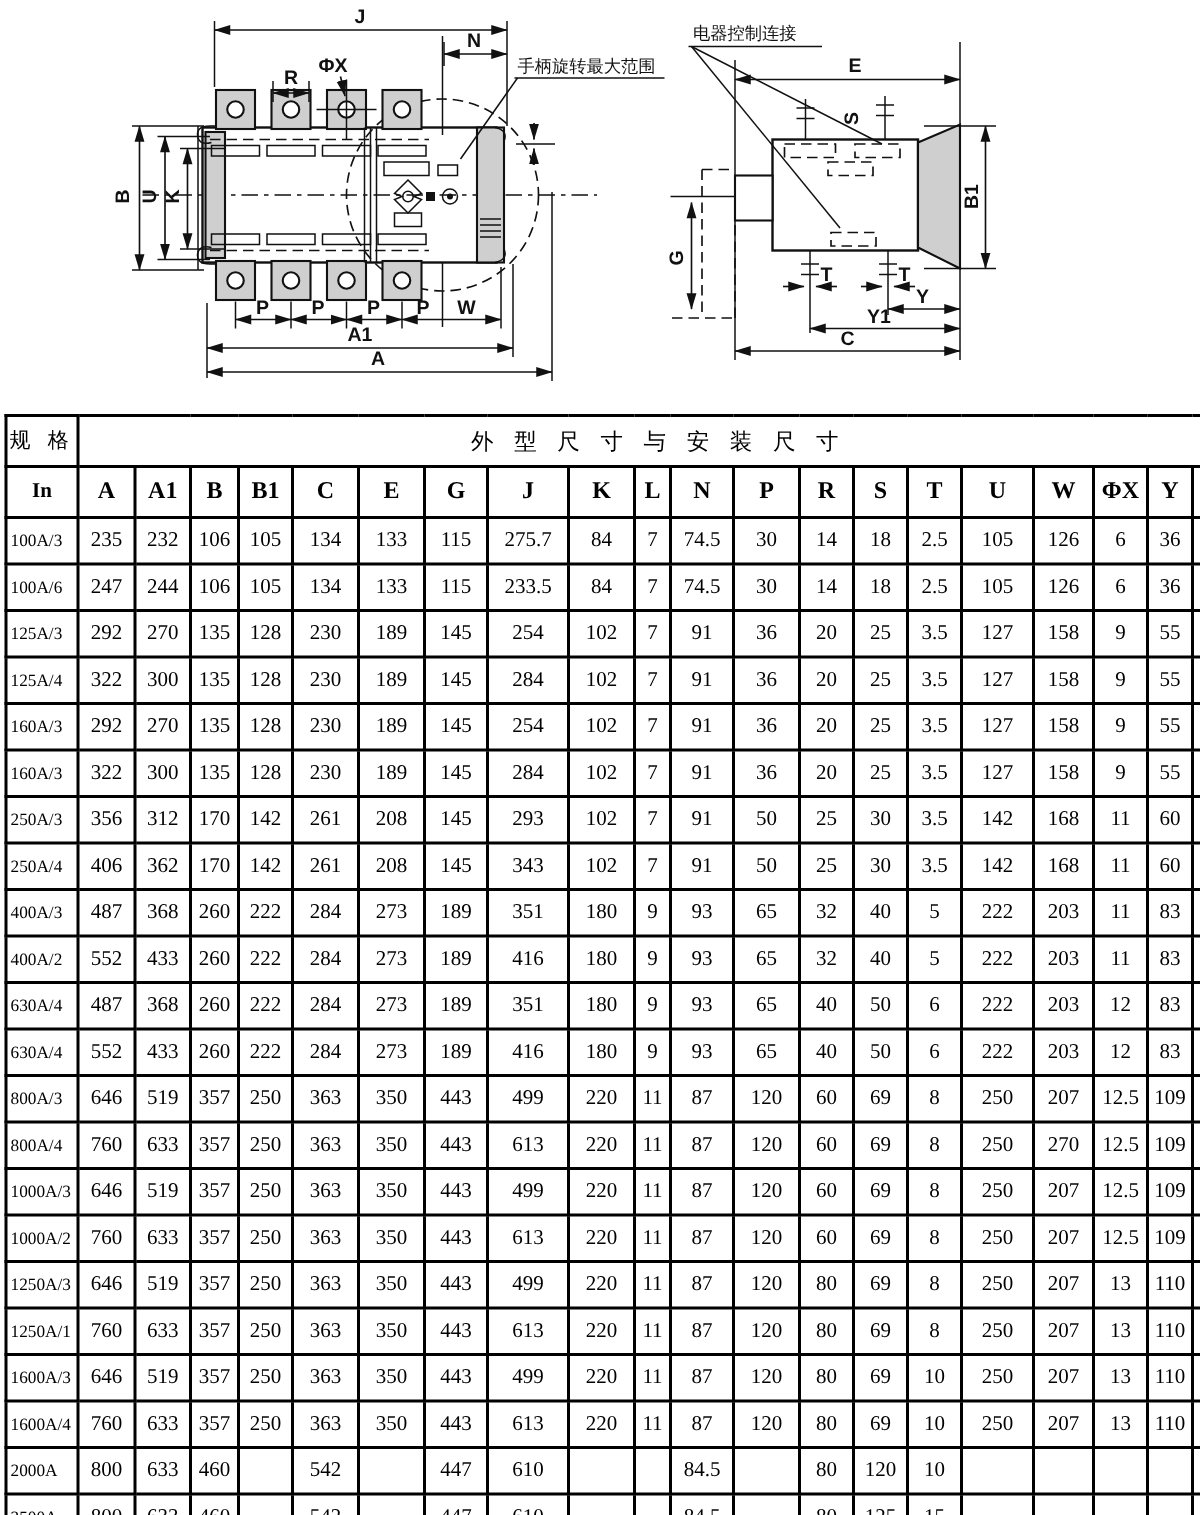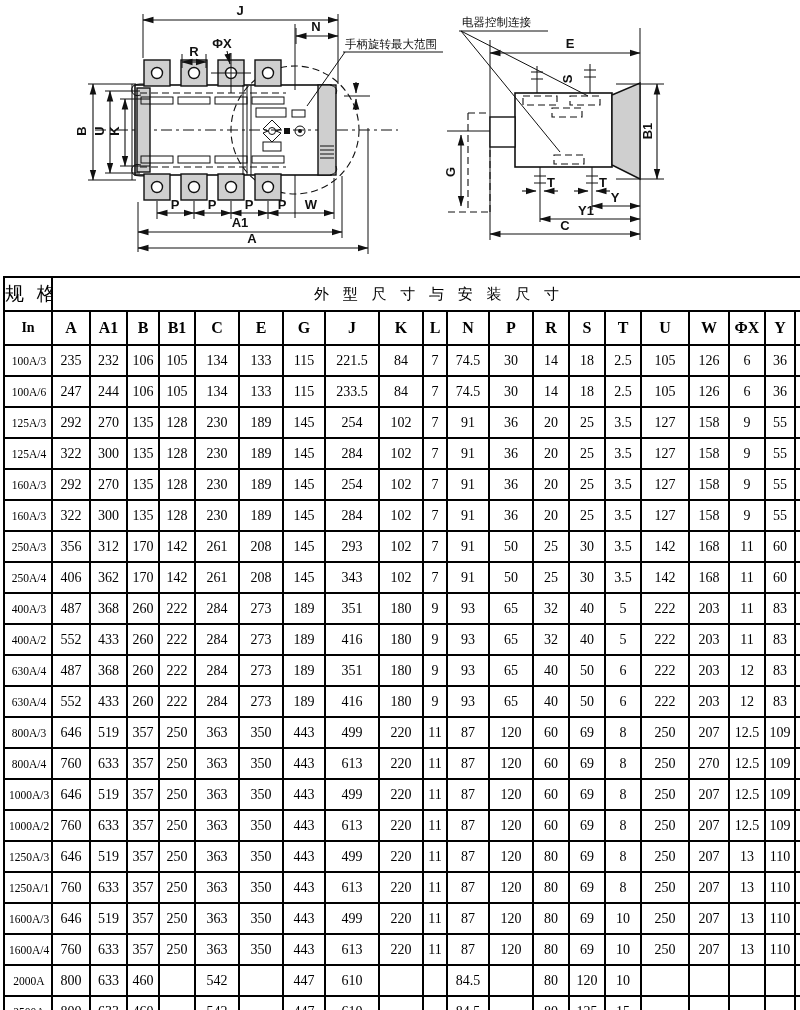--- a/index.html
+++ b/index.html
@@ -15,26 +15,26 @@
   .cl{stroke:#111;stroke-width:1;fill:none;stroke-dasharray:11 4 3 4;}
   .grayr{fill:#cfcfcf;stroke:#111;stroke-width:1.4;}
   .whiter{fill:#fff;stroke:#111;stroke-width:1.4;}
   .dl{font-family:"Liberation Sans",sans-serif;font-size:13px;font-weight:bold;fill:#111;text-anchor:middle;}
   .note-t{font-family:"Liberation Serif",serif;font-size:11.5px;fill:#111;}
 
   
   table.dims{border-collapse:collapse;table-layout:fixed;width:794px;margin:0 0 0 3px;}
   table.dims td{border:2px solid #000;text-align:center;vertical-align:middle;
     font-family:"Liberation Serif",serif;overflow:hidden;white-space:nowrap;padding:0;}
-  td.spec-head{font-size:19px;letter-spacing:4px;height:32px;}
+  td.spec-head{font-size:14px;letter-spacing:4px;height:32px;}
   td.title-cell{font-size:15px;letter-spacing:5px;height:32px;}
   td.col-h{font-weight:bold;font-size:16px;height:32px;}
   td.col-h.first{font-size:14px;}
   tbody td{font-size:14px;height:29px;}
-  tbody td.spec-cell{font-size:11.5px;text-align:center;padding-left:2px;}
+  tbody td.spec-cell{font-size:11.5px;text-align:left;padding-left:2px;}
 </style>
 </head>
 <body>
 
 <div class="sheet">
 
 <svg class="drawings" viewBox="0 0 800 276">
   <defs>
     <marker id="ae" markerWidth="12" markerHeight="9" refX="10.5" refY="4.5" orient="auto" markerUnits="userSpaceOnUse">
       <path d="M0,1.2 L11,4.5 L0,7.8 z" fill="#111"></path>
@@ -302,21 +302,21 @@
   <tbody id="table-body">
         <tr>
           <td class="spec-cell">100A/3</td>
           <td class="dim-cell">235</td>
           <td class="dim-cell">232</td>
           <td class="dim-cell">106</td>
           <td class="dim-cell">105</td>
           <td class="dim-cell">134</td>
           <td class="dim-cell">133</td>
           <td class="dim-cell">115</td>
-          <td class="dim-cell">221.5</td>
+          <td class="dim-cell">275.7</td>
           <td class="dim-cell">84</td>
           <td class="dim-cell">7</td>
           <td class="dim-cell">74.5</td>
           <td class="dim-cell">30</td>
           <td class="dim-cell">14</td>
           <td class="dim-cell">18</td>
           <td class="dim-cell">2.5</td>
           <td class="dim-cell">105</td>
           <td class="dim-cell">126</td>
           <td class="dim-cell">6</td>

